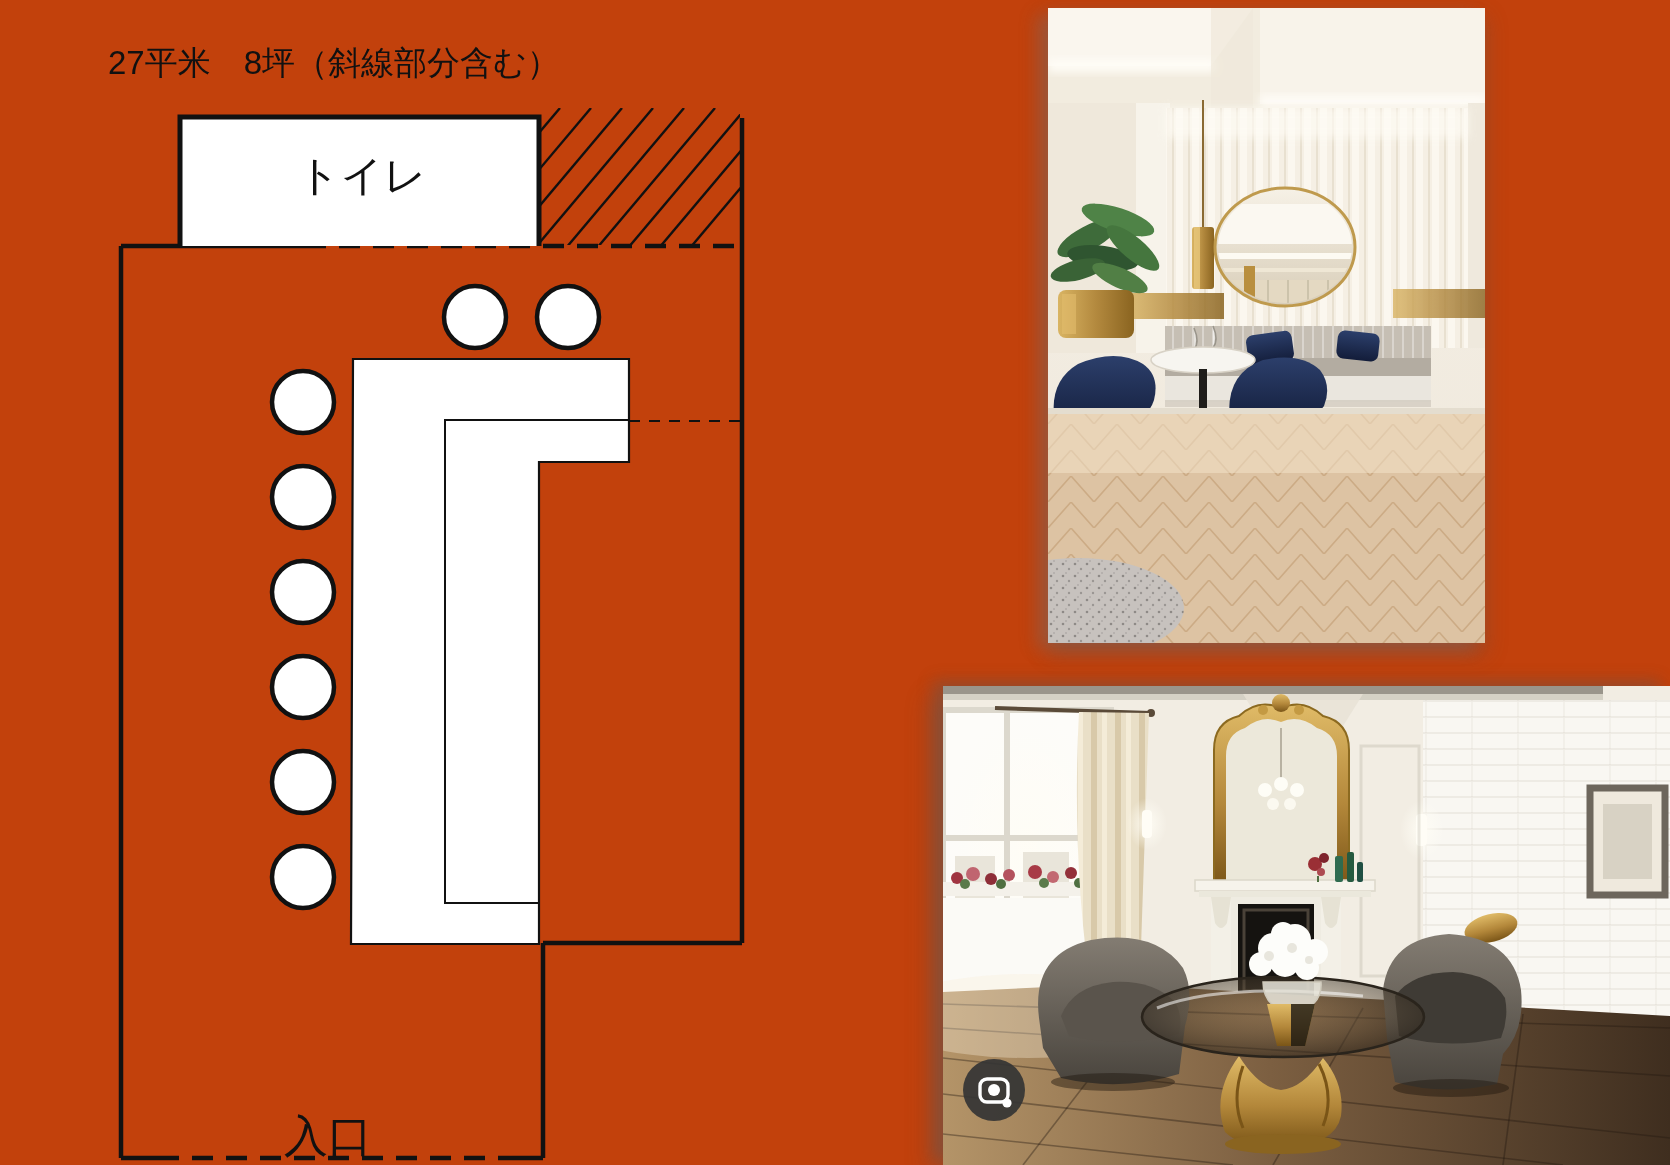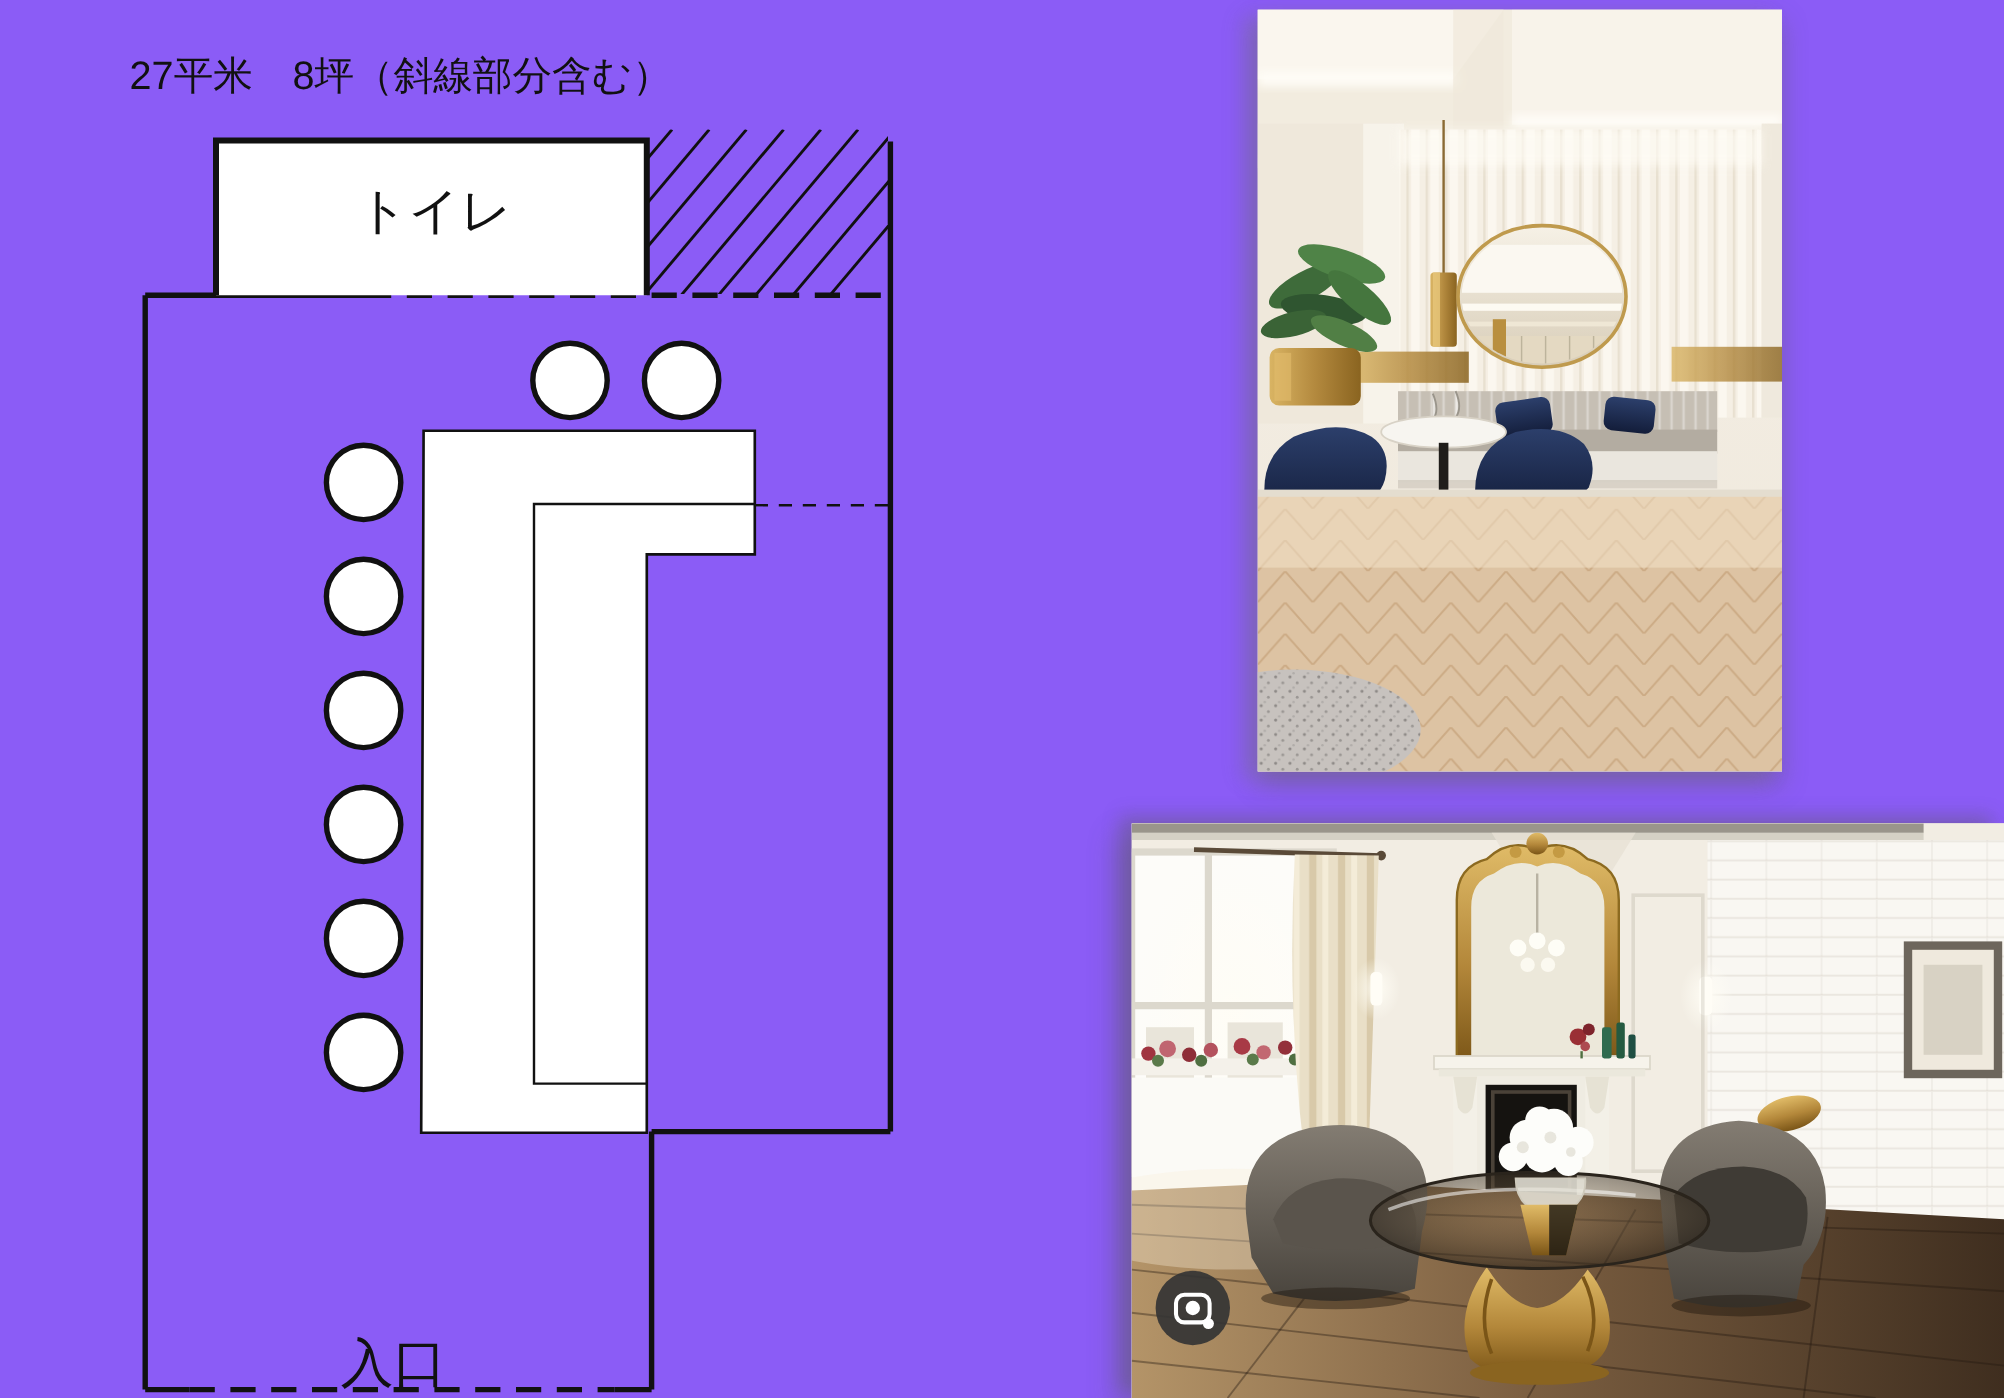--- a/index.html
+++ b/index.html
@@ -1,16 +1,16 @@
 <!DOCTYPE html>
 <html><head>
 <meta charset="utf-8">
 <style>
   html,body{margin:0;padding:0;background:#fff;}
-  #canvas{position:relative;width:1670px;height:1165px;background:#8b5cf6;overflow:hidden;
+  #canvas{position:relative;width:1670px;height:1165px;background:#c2410c;overflow:hidden;
           font-family:"Liberation Sans","DejaVu Sans",sans-serif;}
   .abs{position:absolute;}
   #floorplan-svg{left:0;top:0;}
   #photo-top{left:1048px;top:8px;width:437px;height:635px;
              box-shadow:-12px 6px 16px rgba(120,120,120,.30), 0 10px 20px rgba(90,90,90,.38);
              background:#f1ebe1;overflow:hidden;}
   #photo-bottom{left:943px;top:686px;width:727px;height:479px;
              box-shadow:-10px -6px 14px rgba(90,90,90,.35), -14px 10px 22px rgba(90,90,90,.30);
              background:#f2ede3;overflow:hidden;}
   svg text.jp{font-family:"Liberation Sans","DejaVu Sans",sans-serif;fill:#111;}

